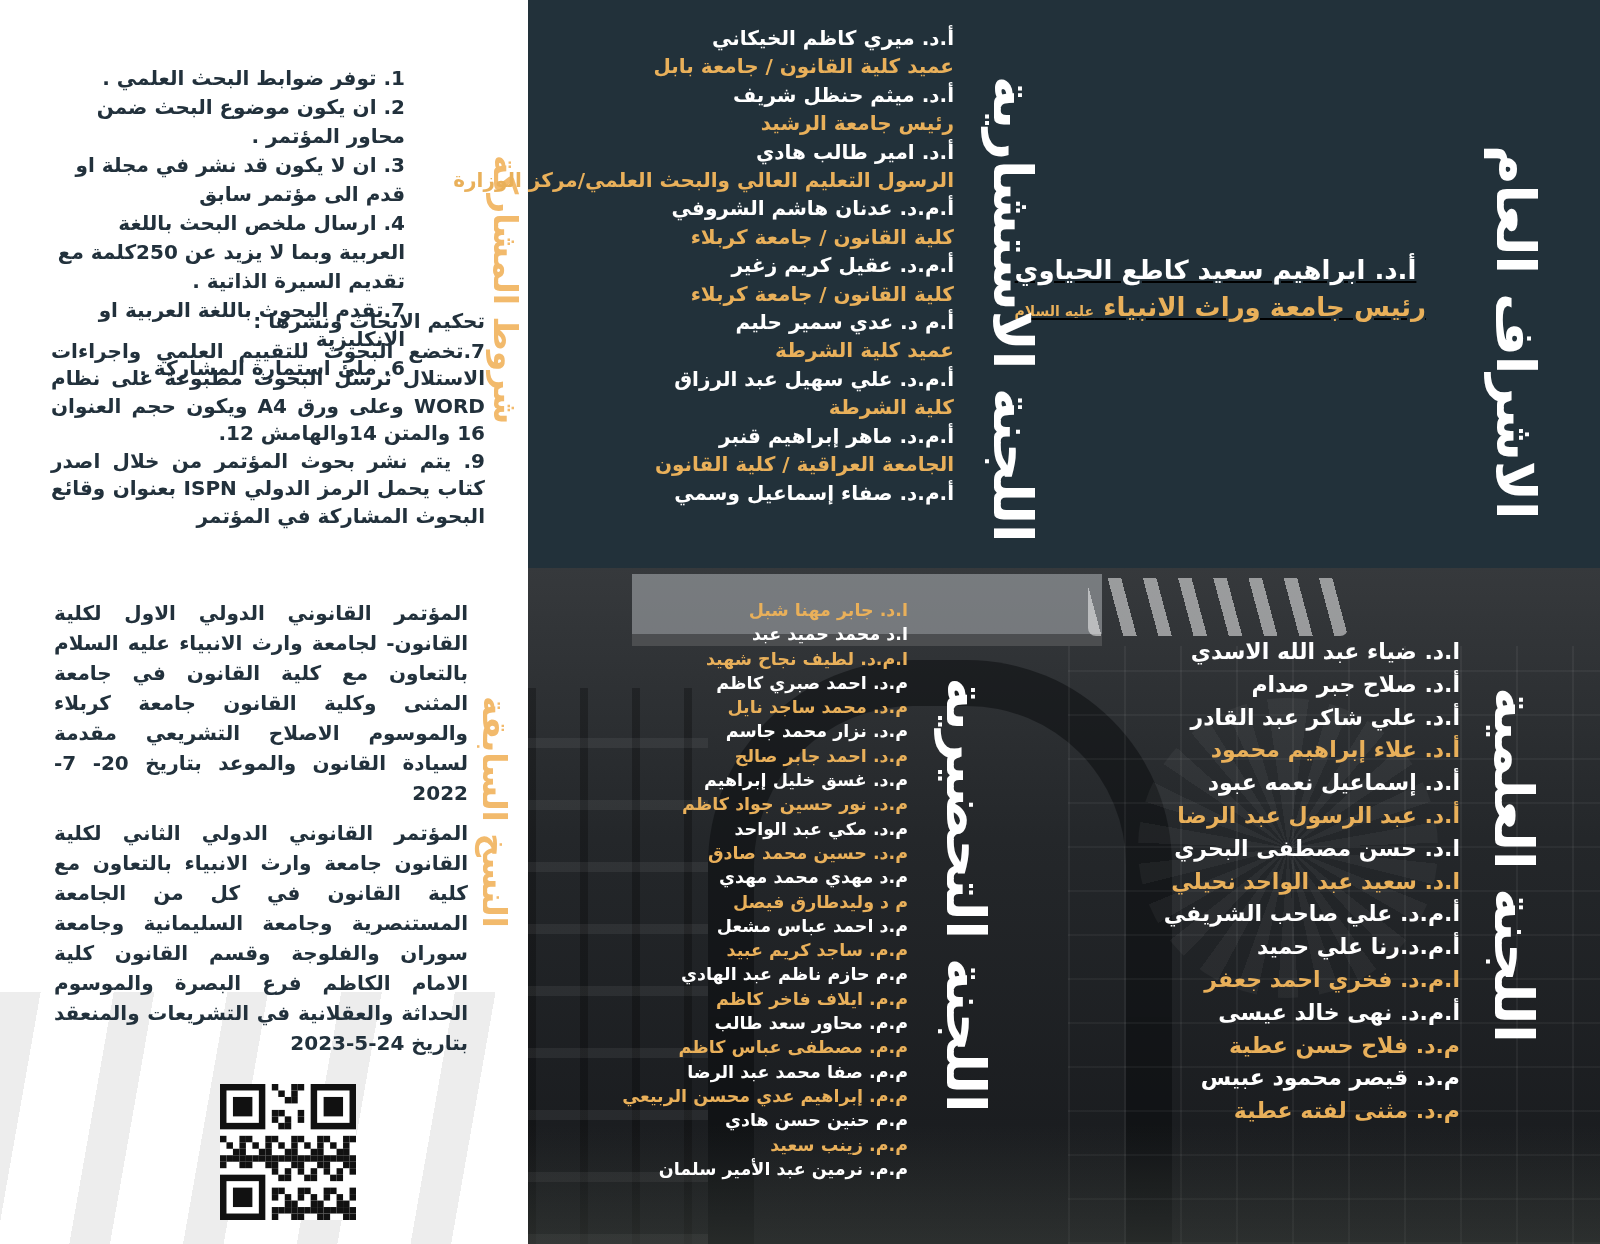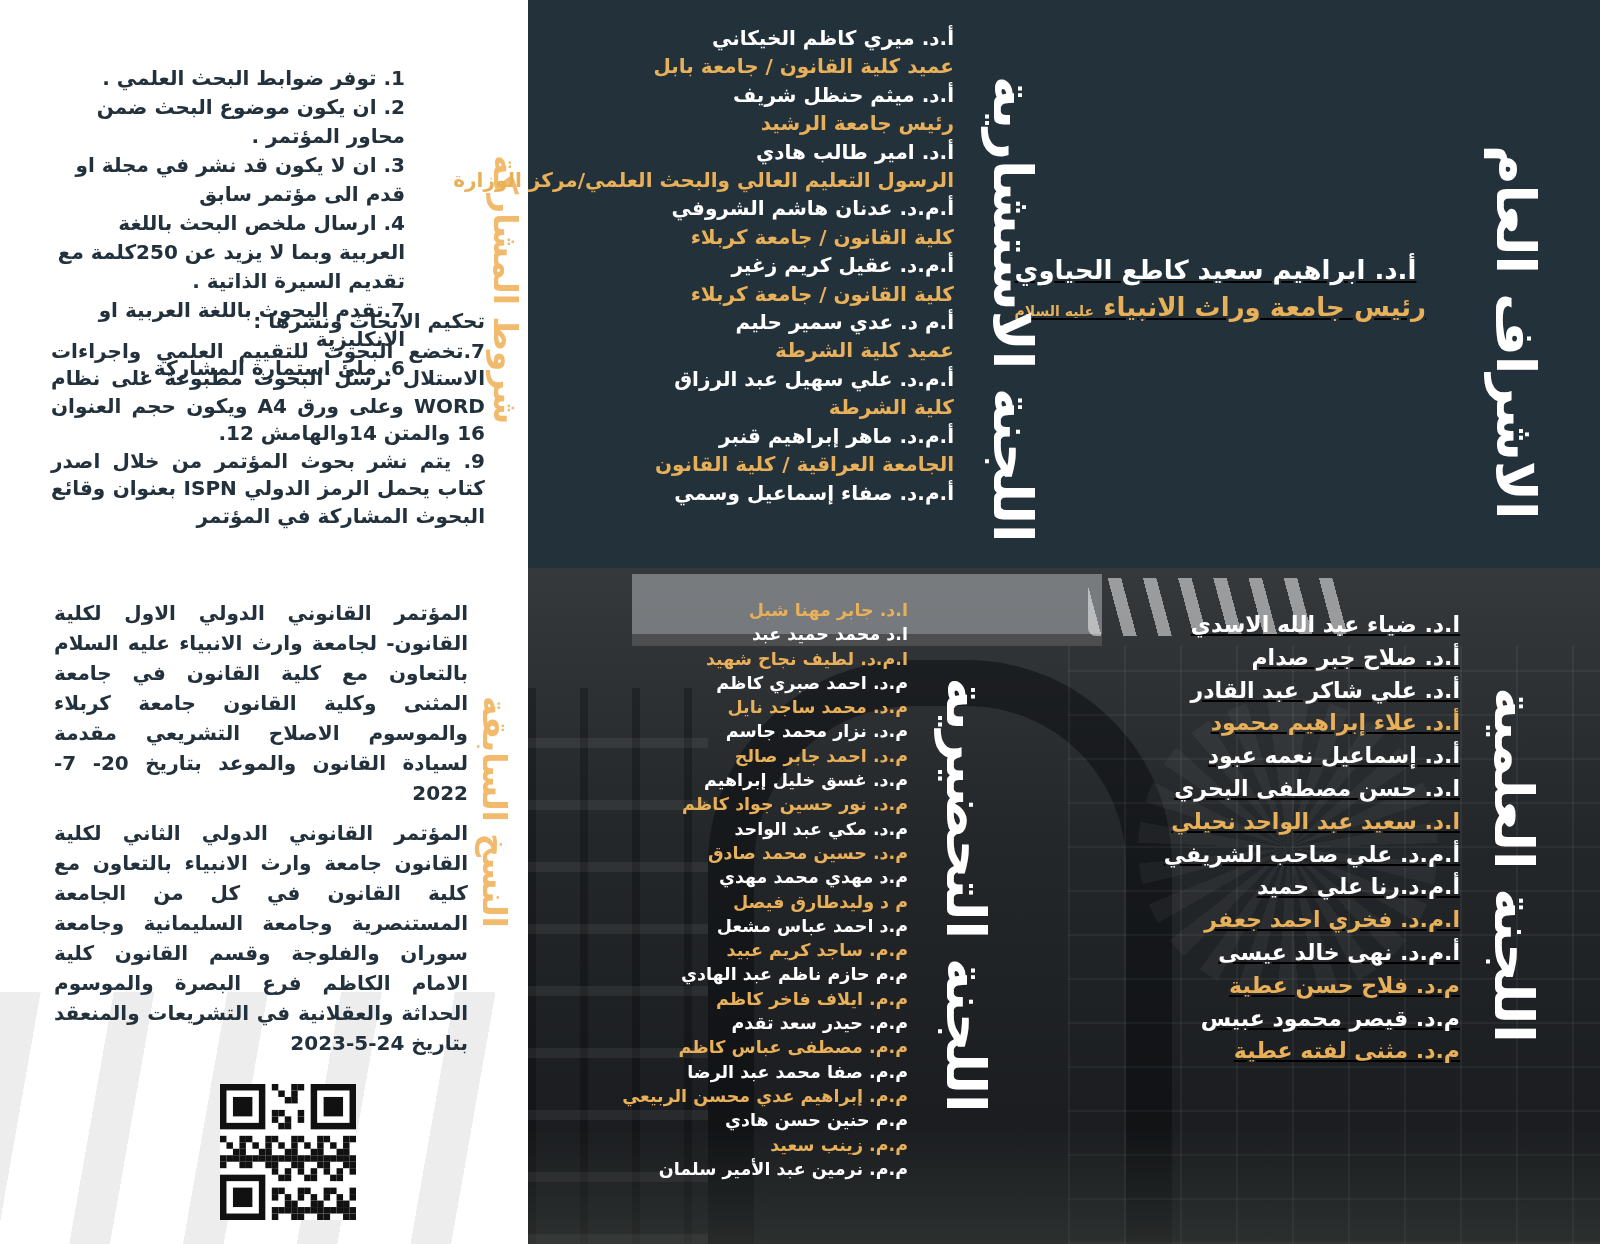--- a/index.html
+++ b/index.html
@@ -43,21 +43,21 @@
   .cond2 .review-title{text-align:right;margin-bottom:2px;margin-top:38px;}
   .prev{position:absolute;right:1132px;top:598px;width:414px;
     font-size:20px;line-height:30px;font-weight:bold;color:#22313c;text-align:justify;}
   .prev .item + .item{margin-top:10px;}
   
   .members{text-align:right;font-weight:bold;}
   .members .member{white-space:nowrap;}
   .members .w{color:#ffffff;}
   .members .g{color:#e9b05a;}
   .adv{position:absolute;right:646px;top:24px;font-size:20px;line-height:28.4px;}
-  .sci{position:absolute;right:140px;top:609px;font-size:22px;line-height:32.8px;text-decoration:underline;}
+  .sci{position:absolute;right:140px;top:636px;font-size:22px;line-height:32.8px;}
   .prep{position:absolute;right:692px;top:598px;font-size:17.5px;line-height:24.3px;}
   
   .sup{position:absolute;right:174px;top:252px;text-align:left;text-decoration:underline;}
   .sup-name{color:#ffffff;font-size:26px;font-weight:bold;line-height:36px;white-space:nowrap;}
   .sup-role{color:#e9b05a;font-size:26px;font-weight:bold;line-height:38px;white-space:nowrap;}
   .sup-role .small{font-size:14px;}
   
   .vtitle{position:absolute;white-space:nowrap;font-weight:bold;text-align:center;
     transform:rotate(90deg);}
   .vt-big{font-size:54px;color:#ffffff;line-height:64px;}
@@ -284,20 +284,21 @@
       <div class="member w">أ.م.د. صفاء إسماعيل وسمي</div>
     </div>
 
   <div class="vtitle vt-big" id="t-sci">اللجنة العلمية</div>
   <div class="sci members rtl">
       <div class="member w">ا.د. ضياء عبد الله الاسدي</div>
       <div class="member w">أ.د. صلاح جبر  صدام</div>
       <div class="member w">أ.د. علي شاكر عبد القادر</div>
       <div class="member g">أ.د. علاء إبراهيم محمود</div>
       <div class="member w">أ.د. إسماعيل نعمه عبود</div>
+      <div class="member g">أ.د. عبد الرسول عبد الرضا</div>
       <div class="member w">ا.د.  حسن مصطفى البحري</div>
       <div class="member g">ا.د. سعيد عبد الواحد نحيلي</div>
       <div class="member w">أ.م.د. علي صاحب الشريفي</div>
       <div class="member w">أ.م.د.رنا علي حميد</div>
       <div class="member g">ا.م.د. فخري احمد جعفر</div>
       <div class="member w">أ.م.د. نهى خالد عيسى</div>
       <div class="member g">م.د. فلاح حسن عطية</div>
       <div class="member w">م.د. قيصر محمود عبيس</div>
       <div class="member g">م.د. مثنى لفته عطية</div>
     </div>
@@ -314,21 +315,21 @@
       <div class="member w">م.د. غسق خليل إبراهيم</div>
       <div class="member g">م.د. نور حسين جواد كاظم</div>
       <div class="member w">م.د. مكي عبد الواحد</div>
       <div class="member g">م.د. حسين محمد صادق</div>
       <div class="member w">م.د مهدي محمد مهدي</div>
       <div class="member g">م د وليدطارق فيصل</div>
       <div class="member w">م.د احمد عباس مشعل</div>
       <div class="member g">م.م. ساجد كريم عبيد</div>
       <div class="member w">م.م حازم ناظم عبد الهادي</div>
       <div class="member g">م.م. ايلاف فاخر كاظم</div>
-      <div class="member w">م.م. حيدر سعد تقدم</div>
+      <div class="member w">م.م. محاور سعد طالب</div>
       <div class="member g">م.م. مصطفى عباس كاظم</div>
       <div class="member w">م.م. صفا محمد عبد الرضا</div>
       <div class="member g">م.م. إبراهيم عدي محسن الربيعي</div>
       <div class="member w">م.م حنين حسن هادي</div>
       <div class="member g">م.م. زينب سعيد</div>
       <div class="member w">م.م. نرمين عبد الأمير سلمان</div>
     </div>
 
 </div>
 

